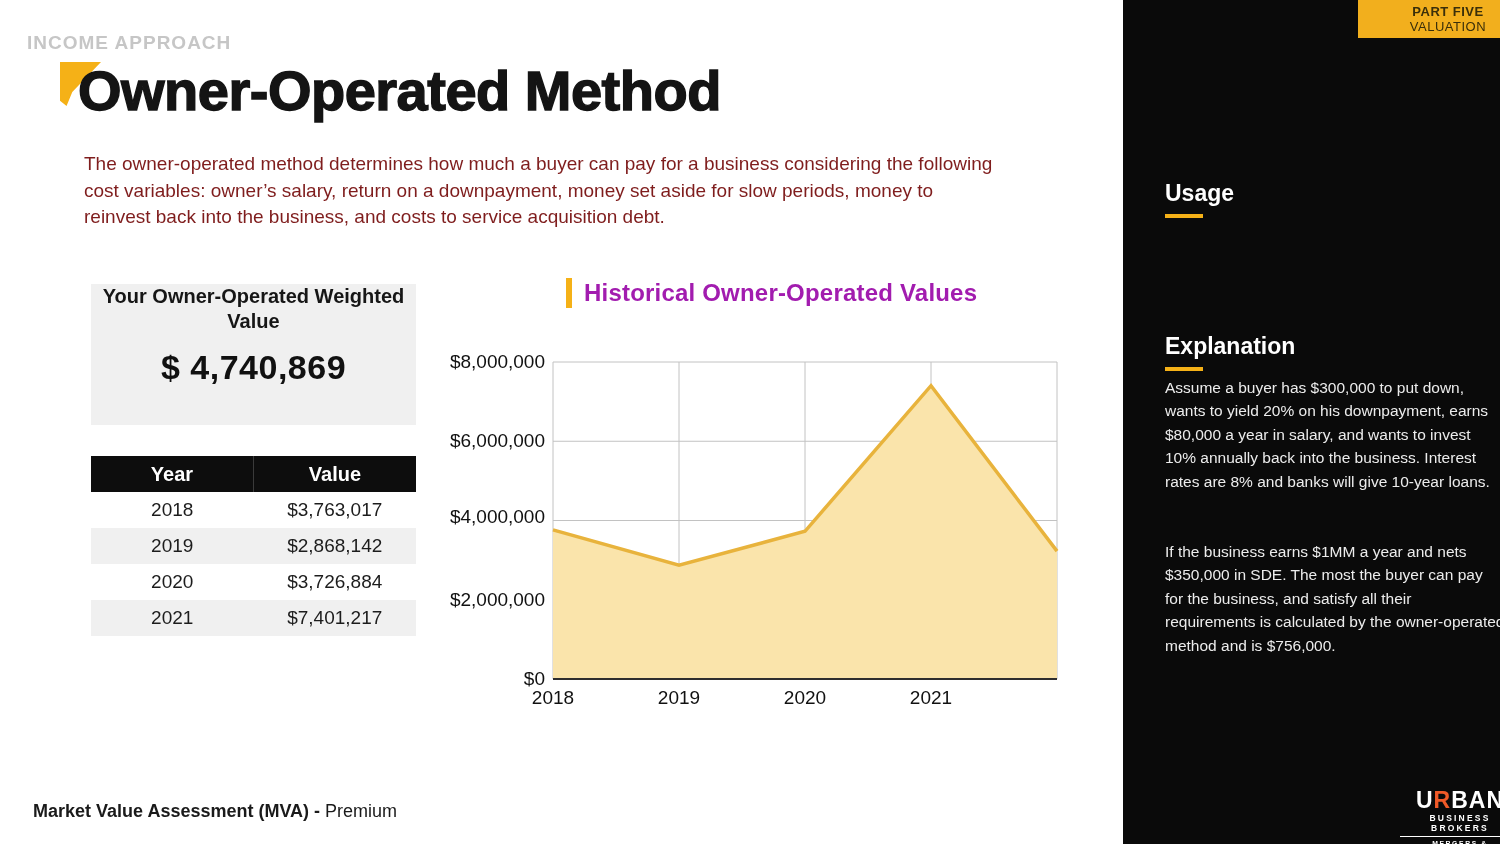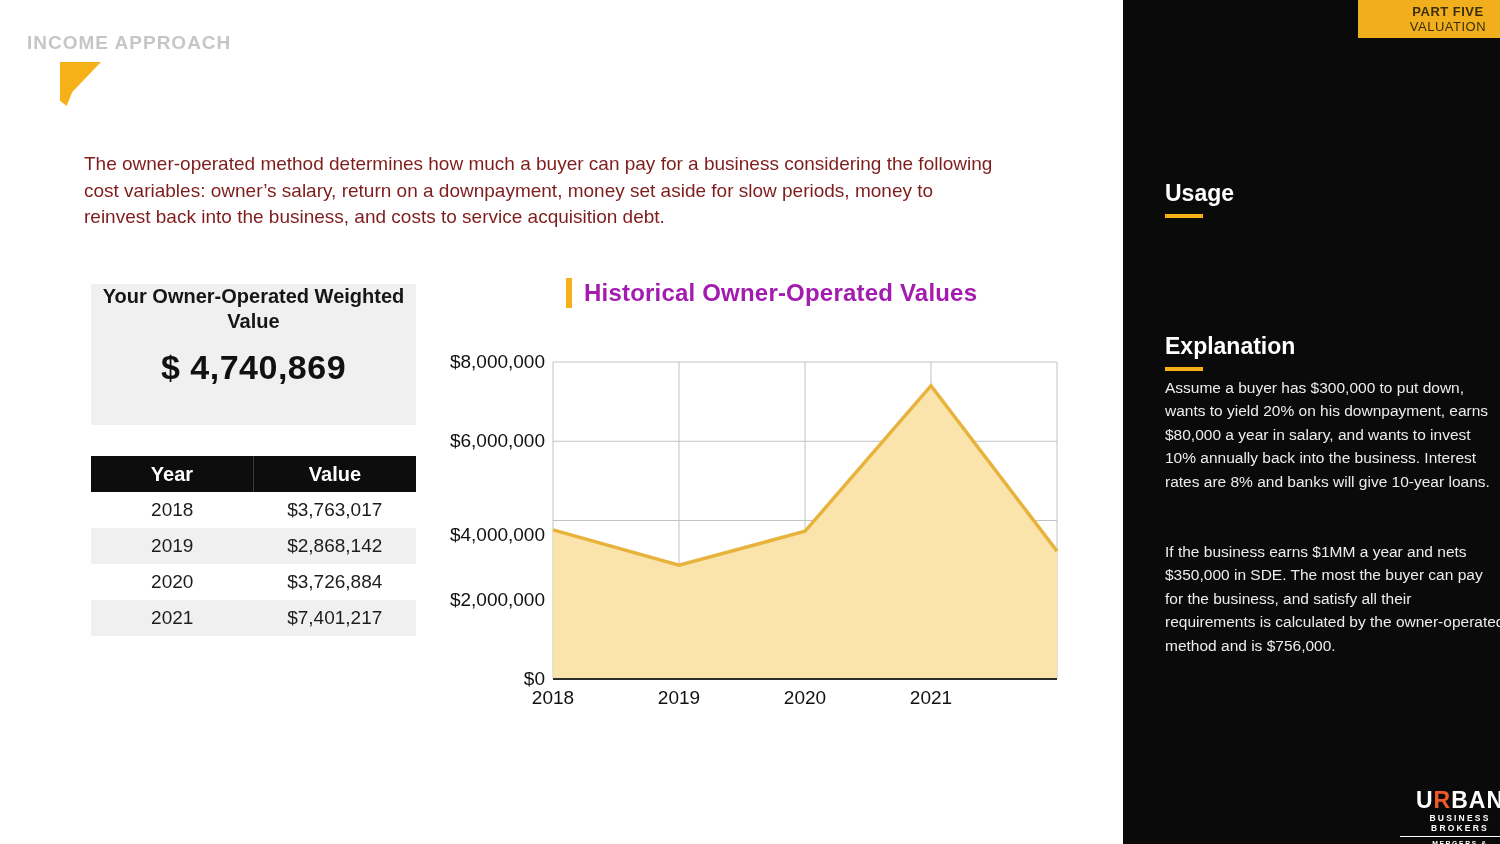--- a/index.html
+++ b/index.html
@@ -57,20 +57,21 @@
   .footer .b { font-weight:bold; }
 </style>
 </head>
 <body>
 
 <div id="slide">
 
   <div class="eyebrow">INCOME APPROACH</div>
 
   <div class="title-accent"></div>
+  <h1 class="page-title">Owner-Operated Method</h1>
 
   <p class="intro">The owner-operated method determines how much a buyer can pay for a business considering the following cost variables: owner’s salary, return on a downpayment, money set aside for slow periods, money to reinvest back into the business, and costs to service acquisition debt.</p>
 
   <div class="value-card">
     <div class="card-title">Your Owner-Operated Weighted Value</div>
     <div class="card-value">$ 4,740,869</div>
   </div>
 
   <table class="value-table">
     <thead>
@@ -100,21 +101,21 @@
   </table>
 
   <div class="chart-title">
     <span class="bar"></span>
     <span class="txt">Historical Owner-Operated Values</span>
   </div>
 
   <div class="y-axis" id="y-axis">
       <div class="ylab" style="top: 306px;">$0</div>
       <div class="ylab" style="top: 226.75px;">$2,000,000</div>
-      <div class="ylab" style="top: 162px;">$4,000,000</div>
+      <div class="ylab" style="top: 144px;">$4,000,000</div>
       <div class="ylab" style="top: 68.25px;">$6,000,000</div>
       <div class="ylab" style="top: -11px;">$8,000,000</div>
     </div>
 
   <div class="plot">
     <svg id="chart-svg" viewBox="0 0 504 317" preserveAspectRatio="none">
         <line x1="0" y1="317" x2="504" y2="317" stroke="#c2c2c2" stroke-width="1"></line>
         <line x1="0" y1="237.75" x2="504" y2="237.75" stroke="#c2c2c2" stroke-width="1"></line>
         <line x1="0" y1="158.5" x2="504" y2="158.5" stroke="#c2c2c2" stroke-width="1"></line>
         <line x1="0" y1="79.25" x2="504" y2="79.25" stroke="#c2c2c2" stroke-width="1"></line>
@@ -155,14 +156,17 @@
     <p class="side-p" style="top:376px;">Assume a buyer has $300,000 to put down, wants to yield 20% on his downpayment, earns $80,000 a year in salary, and wants to invest 10% annually back into the business. Interest rates are 8% and banks will give 10-year loans.</p>
     <p class="side-p" style="top:540px;">If the business earns $1MM a year and nets $350,000 in SDE. The most the buyer can pay for the business, and satisfy all their requirements is calculated by the owner-operated method and is  $756,000.</p>
 
     <div class="logo">
       <div class="word"><span>U</span><span class="r">R</span><span>BAN</span></div>
       <div class="l2">BUSINESS BROKERS</div>
       <div class="l3">MERGERS &amp; ACQUISITIONS</div>
     </div>
   </div>
 
+  <div class="footer">
+    <span class="b">Market Value Assessment (MVA) - </span><span>Premium</span>
+  </div>
 
 </div>
 
 </body></html>

